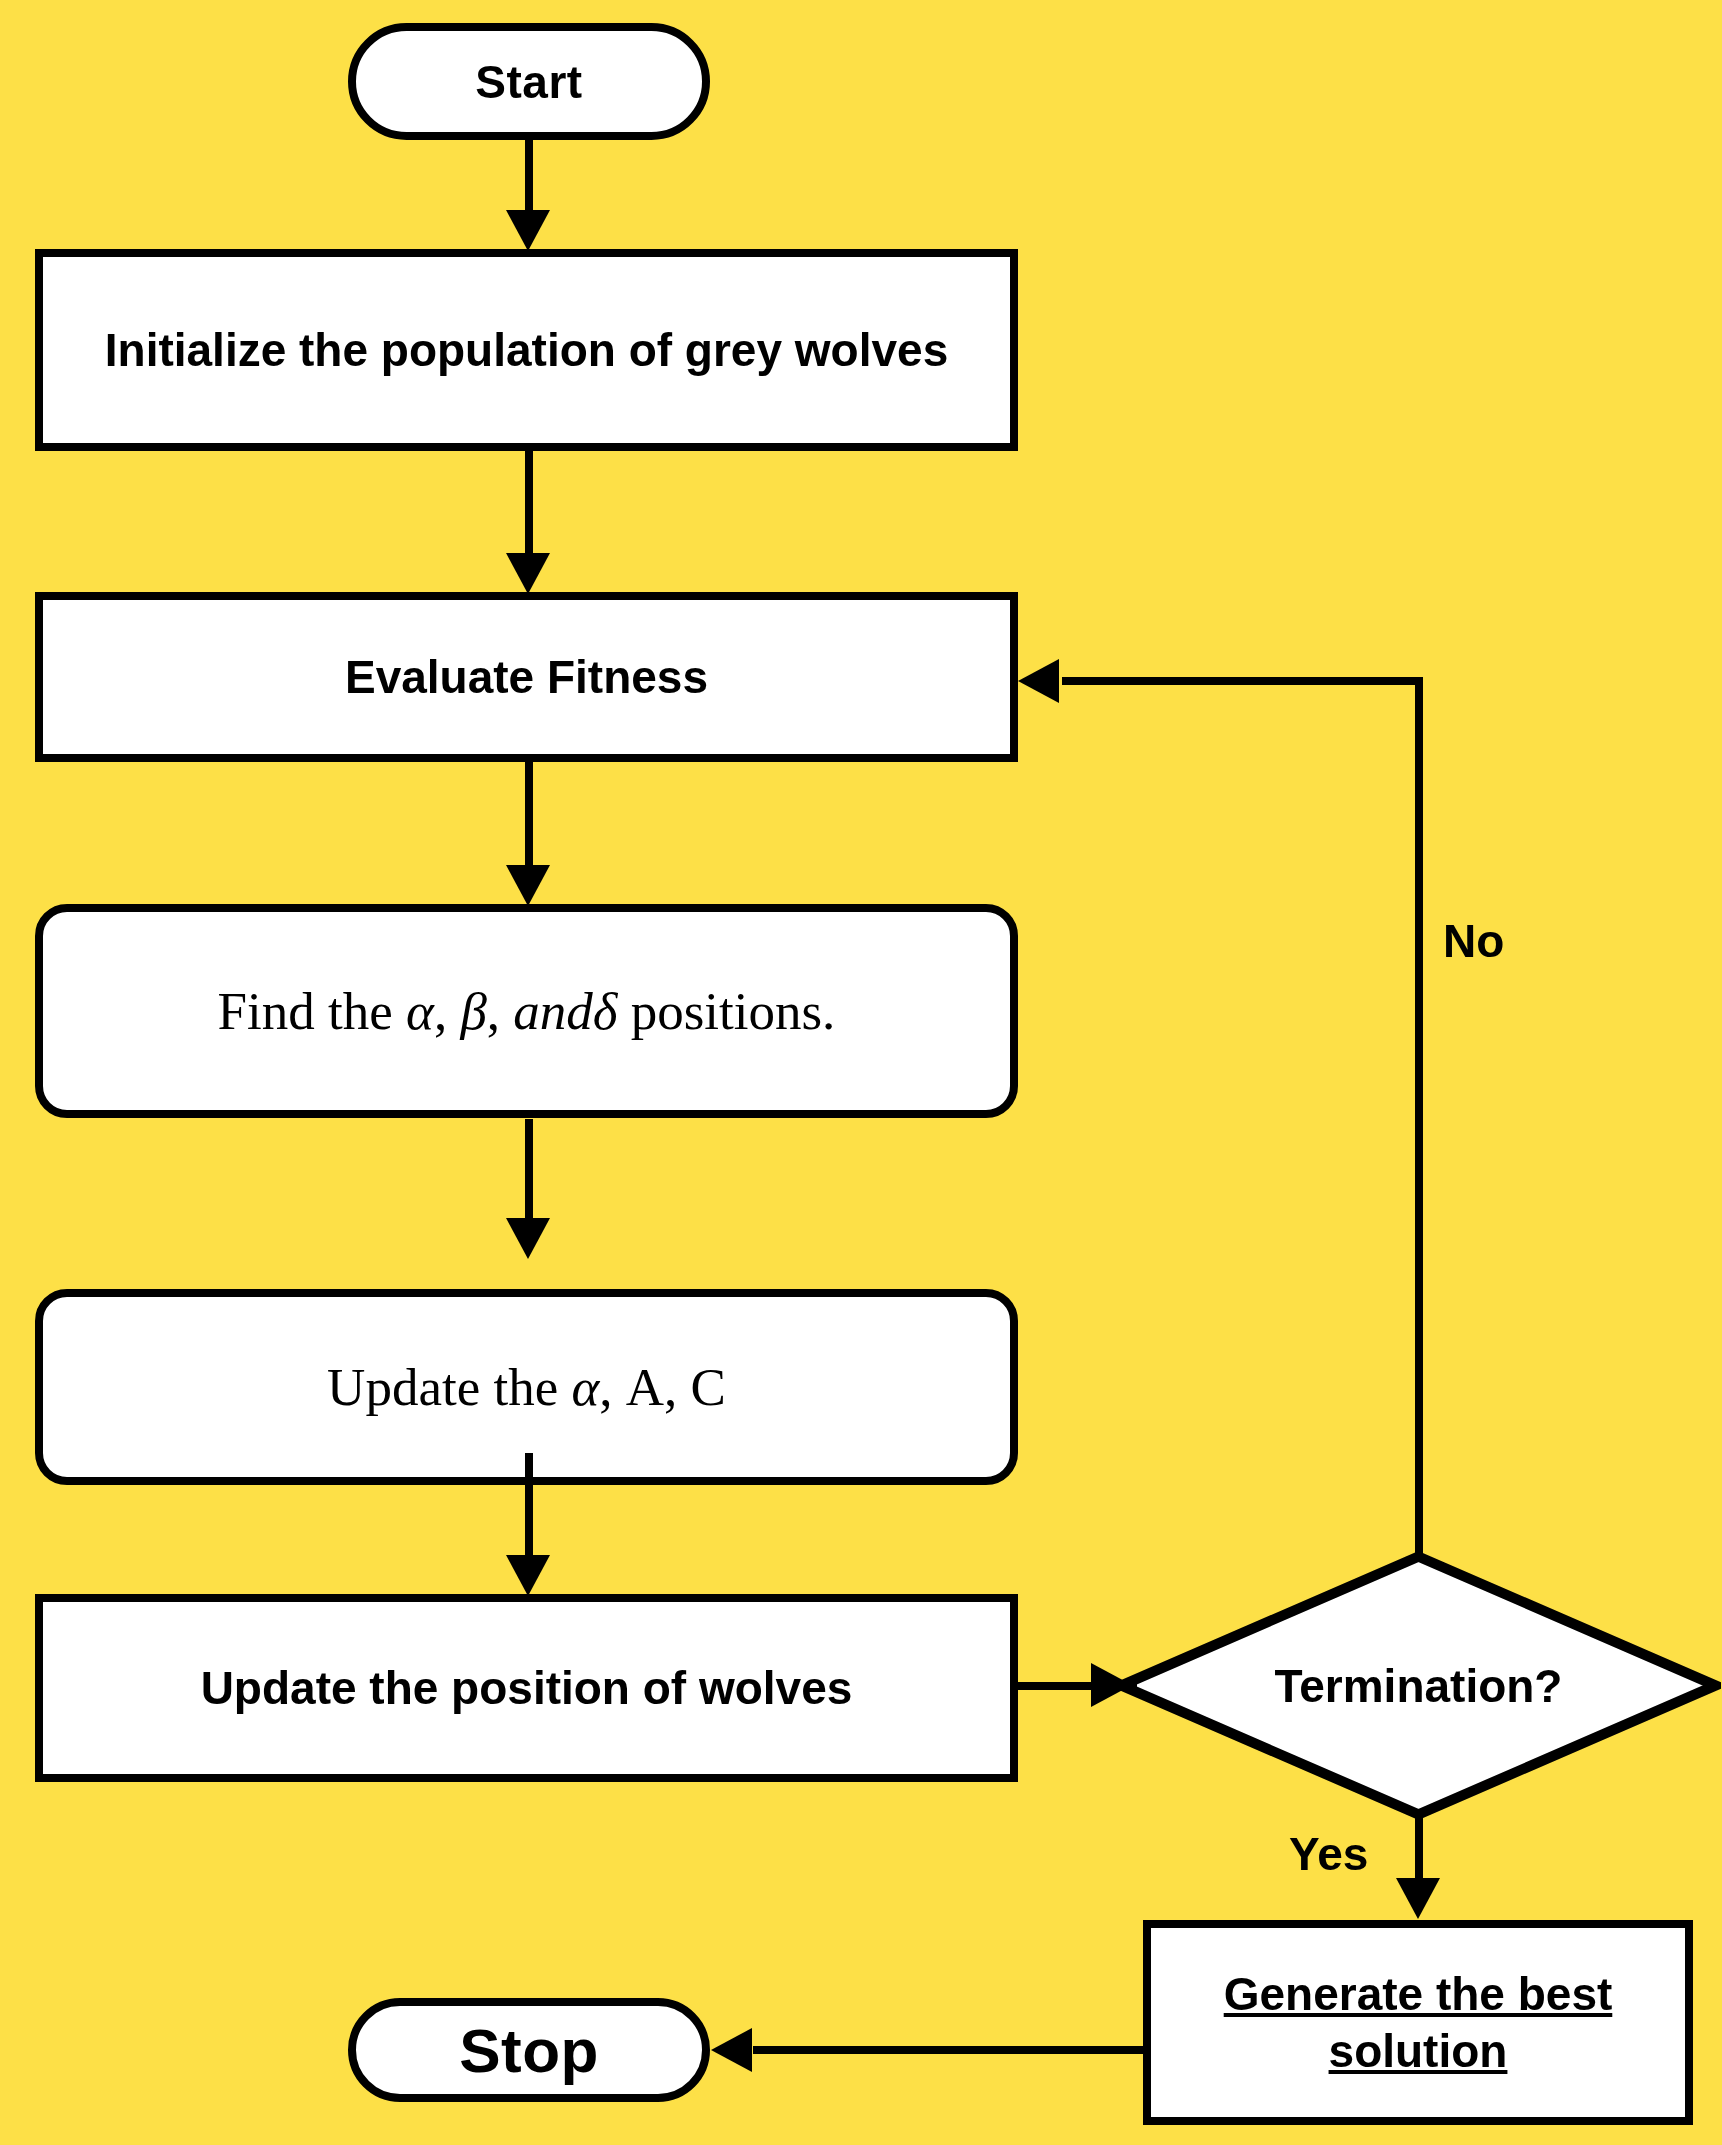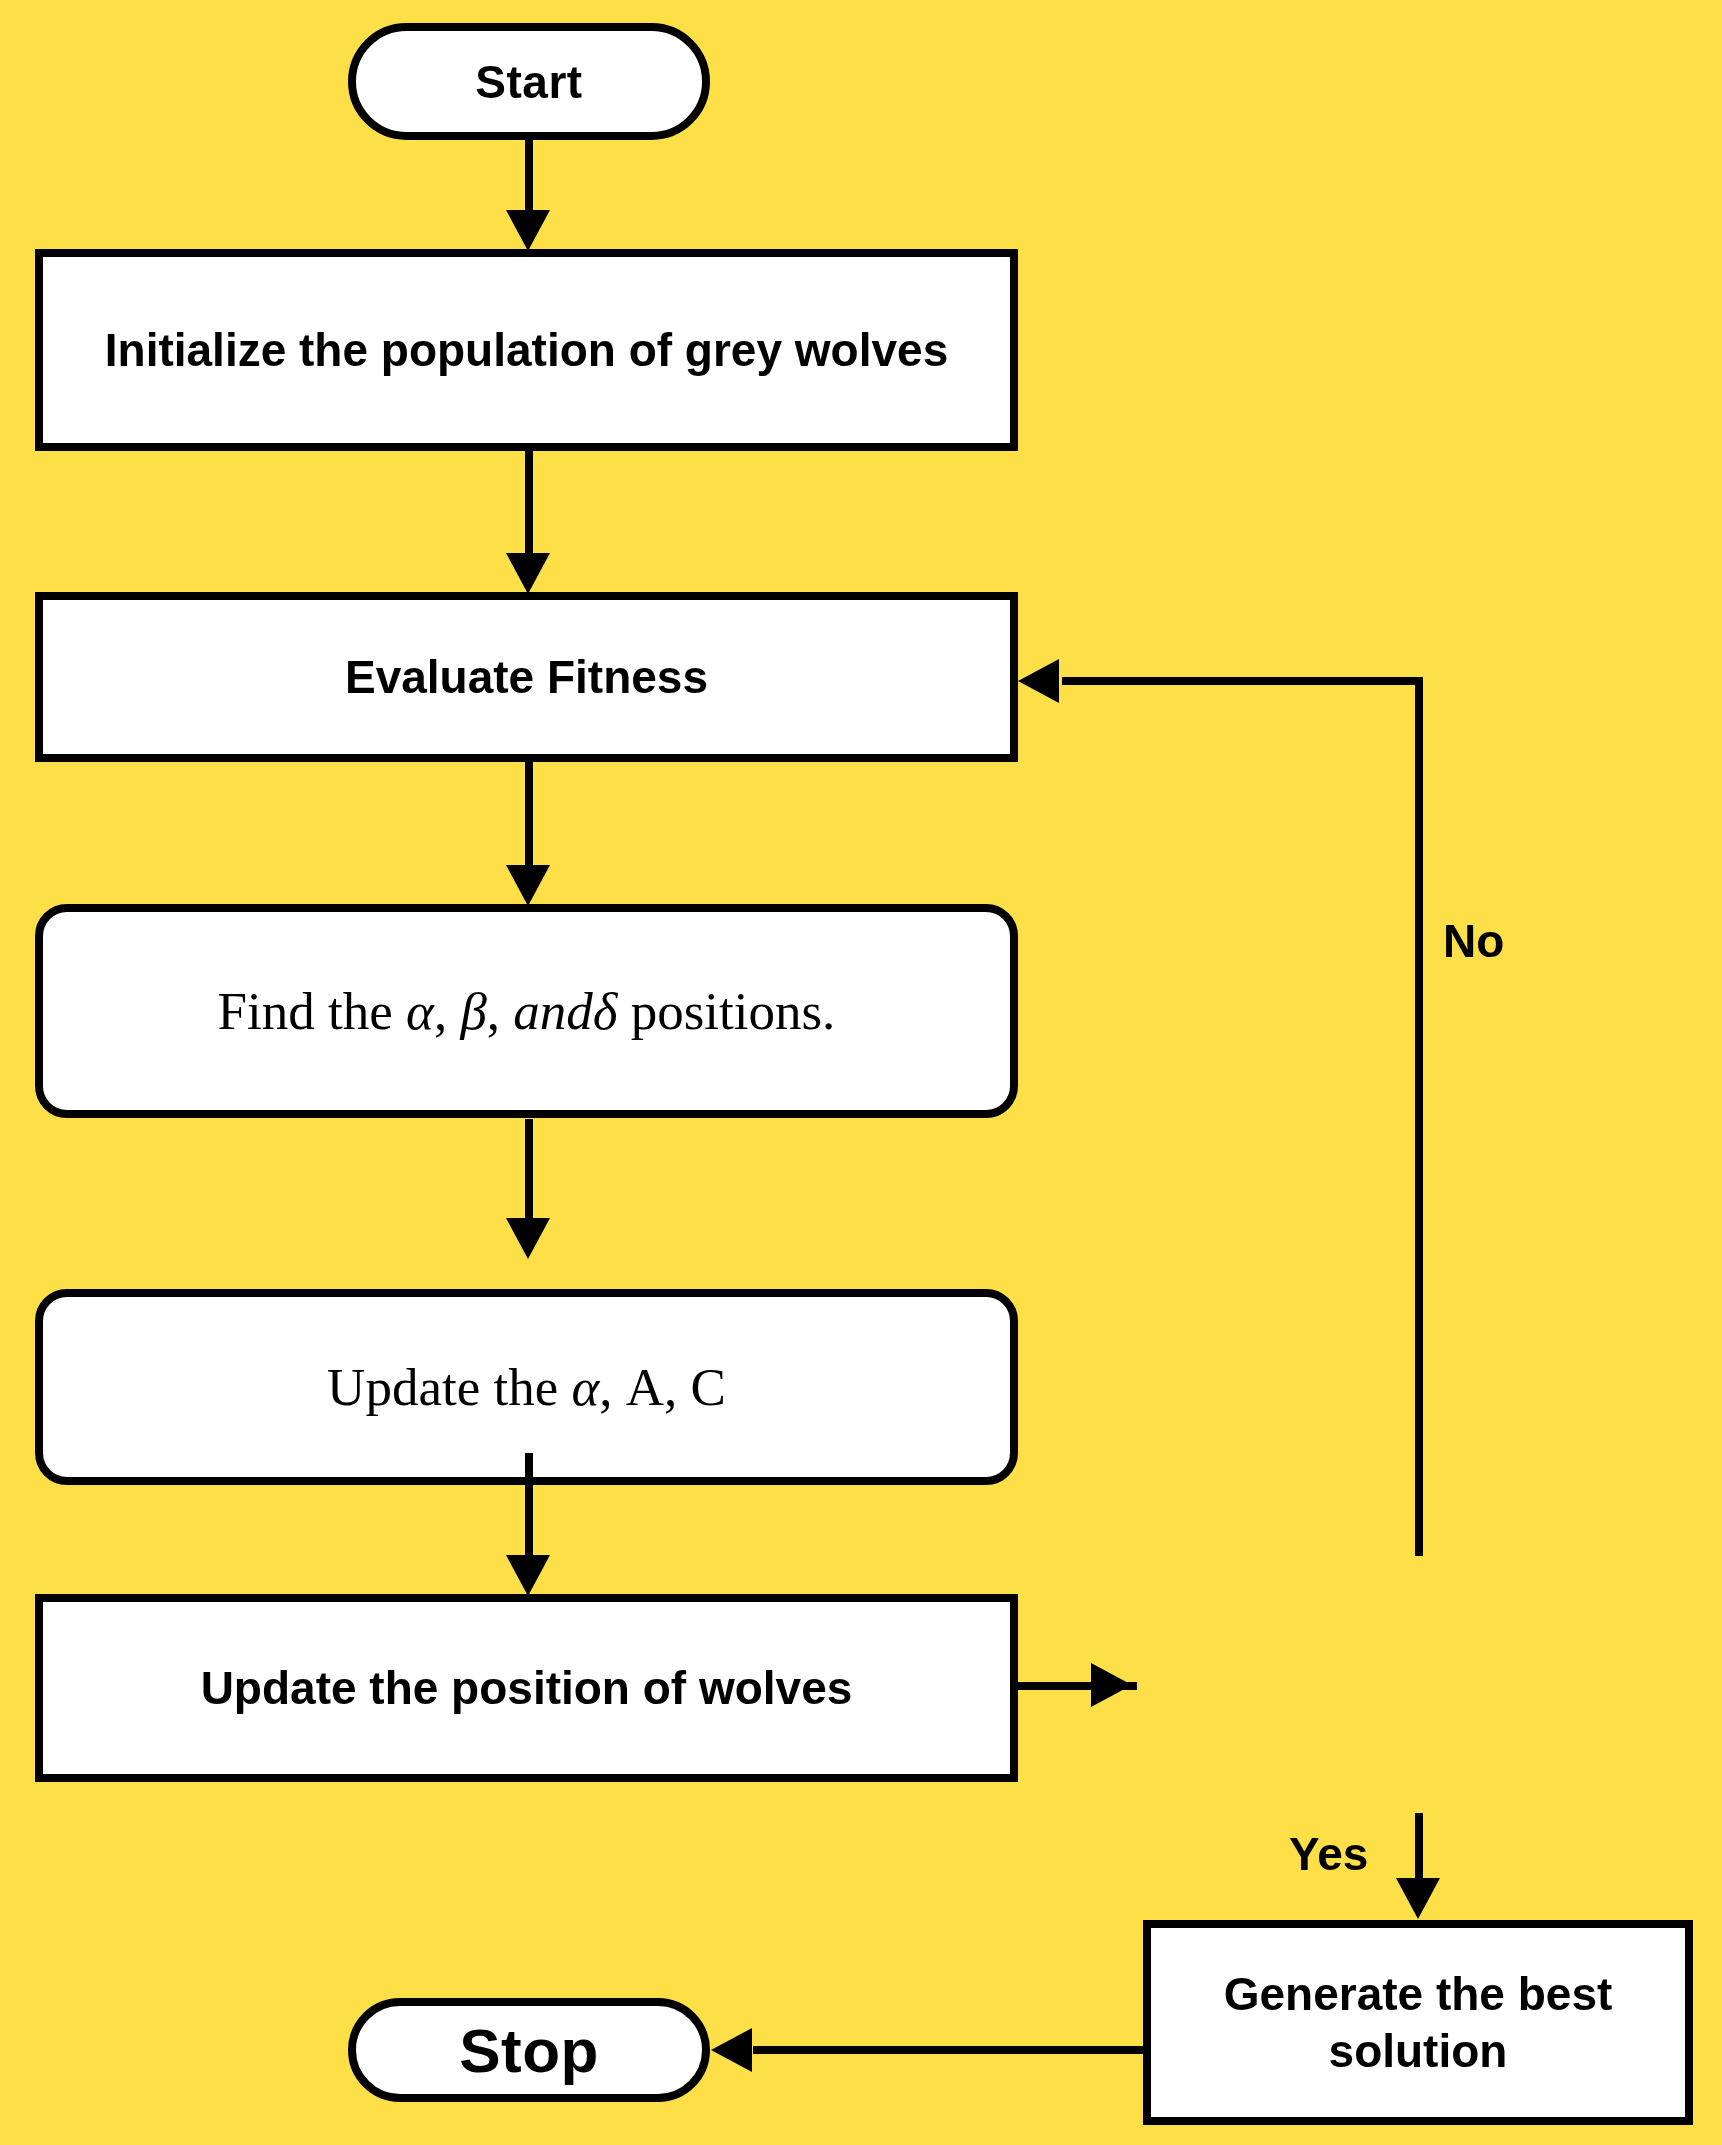--- a/index.html
+++ b/index.html
@@ -18,21 +18,21 @@
   .serif .gk{font-style:italic;}
   .serif .it{font-style:italic;}
 
   
   #n-start{left:348px;top:23px;width:362px;height:117px;font-size:46px;letter-spacing:0.5px;}
   #n-init{left:35px;top:249px;width:983px;height:202px;font-size:46px;line-height:1.22;padding:0 28px;}
   #n-eval{left:35px;top:592px;width:983px;height:170px;font-size:46px;}
   #n-find{left:35px;top:904px;width:983px;height:214px;font-size:53px;}
   #n-upd1{left:35px;top:1257px;width:983px;height:196px;font-size:53px;margin-top:32px;}
   #n-upd2{left:35px;top:1594px;width:983px;height:188px;font-size:46px;padding:0 20.4px;}
-  #n-gen{left:1143px;top:1920px;width:550px;height:205px;font-size:46px;line-height:1.22;padding:0 13px;}
+  #n-gen{left:1143px;top:1920px;width:550px;height:205px;font-size:46px;line-height:1.22;padding:0 13px;text-decoration:underline;}
   #n-stop{left:348px;top:1998px;width:362px;height:104px;font-size:62px;letter-spacing:0.5px;}
 
   
   #n-term{position:absolute;left:1116px;top:1551px;width:605px;height:269px;}
   #n-term svg{position:absolute;inset:0;width:100%;height:100%;}
   #n-term .dlabel{position:absolute;inset:0;display:flex;align-items:center;
                   justify-content:center;font-size:46px;color:#000;}
 
   
   .ln{position:absolute;background:#000;}
@@ -71,20 +71,26 @@
   </div>
 
   <div class="node proc serif" id="n-upd1">
     <span><span>Update the </span><span class="gk">α</span><span>, A, C</span></span>
   </div>
 
   <div class="node proc sans" id="n-upd2">
     <span>Update the position of wolves</span>
   </div>
 
+  <div id="n-term">
+    <svg viewBox="0 0 652 290" preserveAspectRatio="none">
+      <polygon points="326,6 646,145 326,284 6,145" fill="#ffffff" stroke="#000000" stroke-width="11"></polygon>
+    </svg>
+    <div class="dlabel sans">Termination?</div>
+  </div>
 
   <div class="node proc sans" id="n-gen">
     <span>Generate the best solution</span>
   </div>
 
   <div class="node term sans" id="n-stop">
     <span>Stop</span>
   </div>
 
   <div class="ln vl" style="left:525px;top:140px;height:74px;"></div>

